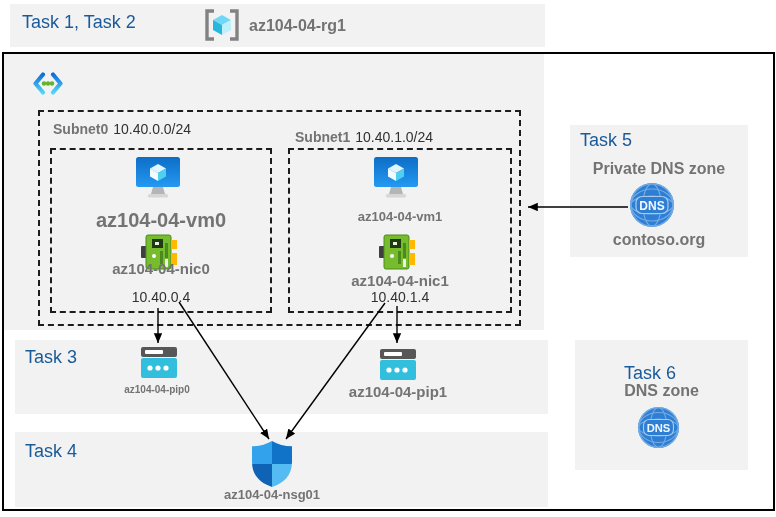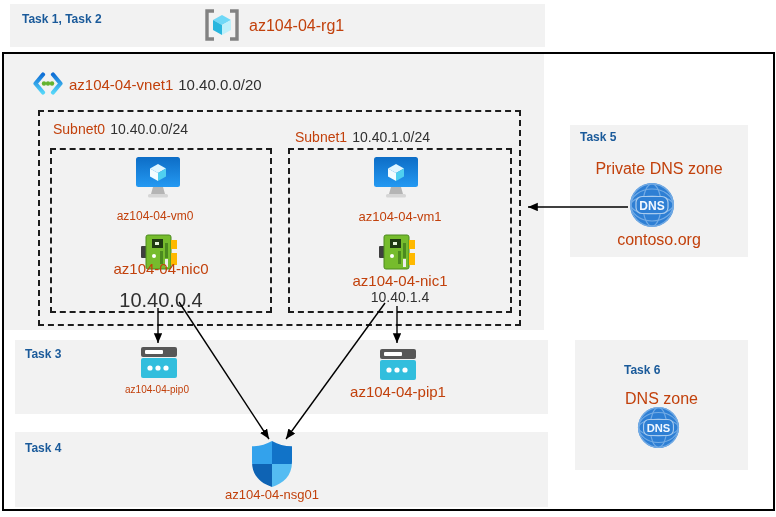--- a/index.html
+++ b/index.html
@@ -1,21 +1,21 @@
 <!DOCTYPE html>
 <html style="--task-blue: #1A5A9A; --band-gray: #F2F2F2;"><head>
 <meta charset="utf-8">
 <style>
   html,body{margin:0;padding:0;background:#fff;}
   #stage{position:relative;width:776px;height:517px;background:#fff;overflow:hidden;
          font-family:"Liberation Sans",sans-serif;color:#000;}
   .abs{position:absolute;}
   .band{background:var(--band-gray);}
-  .tasklbl{font-size:12px;font-weight:700;color:var(--task-blue);line-height:1.1;white-space:nowrap;}
-  .blk{font-weight:400;color:#c2410c;white-space:nowrap;}
+  .tasklbl{font-size:18px;font-weight:400;color:var(--task-blue);line-height:1.1;white-space:nowrap;}
+  .blk{font-weight:700;color:#737373;white-space:nowrap;}
   .ctr{text-align:center;white-space:nowrap;}
   .frame{border:2px solid #000;box-sizing:border-box;background:transparent;}
   .dash{border:2px dashed #1c1c1c;box-sizing:border-box;}
   .cidr{font-weight:400;color:#303030;margin-left:5px;}
   svg{display:block;}
   #arrows{pointer-events:none;}
 </style>
 </head>
 <body>
 
@@ -43,23 +43,20 @@
         <stop offset="0" stop-color="#0F6FD6"></stop>
           <stop offset="1" stop-color="#54D4F8"></stop>
       </linearGradient>
     </defs>
     <polyline points="10,3.5 2.5,12.5 10,21.5" fill="none" stroke="url(#vg)" stroke-width="4.2" stroke-linecap="round" stroke-linejoin="round"></polyline>
     <polyline points="20,3.5 27.5,12.5 20,21.5" fill="none" stroke="url(#vg)" stroke-width="4.2" stroke-linecap="round" stroke-linejoin="round"></polyline>
     <circle cx="11" cy="12.5" r="2.2" fill="#64B32E"></circle>
       <circle cx="15" cy="12.5" r="2.2" fill="#64B32E"></circle>
       <circle cx="19" cy="12.5" r="2.2" fill="#64B32E"></circle>
   </svg>
-  <div class="abs" style="left:69px;top:76px;font-size:15px;">
-    <span class="blk">az104-04-vnet1</span><span class="cidr">10.40.0.0/20</span>
-  </div>
 
   <div class="abs dash" style="left:38px;top:110px;width:483px;height:216px;"></div>
   <div class="abs" style="left:53px;top:121px;font-size:14px;">
     <span class="blk">Subnet0</span><span class="cidr">10.40.0.0/24</span>
   </div>
   <div class="abs" style="left:295px;top:121px;font-size:14px;margin-top:8px;">
     <span class="blk">Subnet1</span><span class="cidr">10.40.1.0/24</span>
   </div>
   <div class="abs dash" style="left:50px;top:148px;width:222px;height:165px;"></div>
   <div class="abs dash" style="left:288px;top:148px;width:224px;height:165px;"></div>
@@ -71,36 +68,36 @@
           <stop offset="1" stop-color="#2499F2"></stop>
         </linearGradient>
       </defs>
     <rect x="0" y="0" width="44" height="30" rx="2.5" fill="url(#mg0)"></rect>
     <polygon points="22,7 30,11.5 22,16 14,11.5" fill="#DFF6FF"></polygon>
     <polygon points="14,11.5 22,16 22,24 14,19.5" fill="#F2FCFF"></polygon>
     <polygon points="30,11.5 22,16 22,24 30,19.5" fill="#50D0F0"></polygon>
     <polygon points="17,30 27,30 29,37 15,37" fill="#B5B5B5"></polygon>
     <rect x="12" y="37" width="20" height="3.5" rx="1.5" fill="#D6D6D6"></rect>
   </svg>
-  <div class="abs blk ctr" style="left:44px;top:209px;width:222px;font-size:12px;">az104-04-vm0</div>
+  <div class="abs blk ctr" style="left:50px;top:209px;width:222px;font-size:20px;">az104-04-vm0</div>
 
   <svg class="abs" style="left:141px;top:234px;" width="36" height="37" viewBox="0 0 36 37">
     <rect x="0" y="12" width="6" height="12" rx="1" fill="#3F3F3F"></rect>
     <rect x="5" y="1" width="25" height="34" rx="2" fill="#76BC2D" stroke="#4C8A1F" stroke-width="1"></rect>
     <rect x="11" y="5" width="11" height="9" fill="#1F3A12"></rect>
     <rect x="14" y="8" width="4" height="3" fill="#E8F5DC"></rect>
     <circle cx="13" cy="22" r="2" fill="#FFFFFF"></circle>
     <rect x="19" y="17" width="3" height="13" fill="#4C8A1F"></rect>
     <rect x="24" y="9" width="3" height="15" fill="#4C8A1F"></rect>
     <rect x="24" y="25" width="3" height="8" fill="#EDEDED"></rect>
     <rect x="30" y="6" width="6" height="9" fill="#FFB900"></rect>
     <rect x="30" y="19" width="6" height="12" fill="#FFB900"></rect>
   </svg>
   <div class="abs blk ctr" style="left:50px;top:260px;width:222px;font-size:15px;">az104-04-nic0</div>
-  <div class="abs ctr" style="left:50px;top:289px;width:222px;font-size:20px;color:#303030;">10.40.0.4</div>
+  <div class="abs ctr" style="left:50px;top:289px;width:222px;font-size:14px;color:#303030;">10.40.0.4</div>
 
   <svg class="abs" style="left:374px;top:157px;" width="44" height="41" viewBox="0 0 44 41">
     <defs>
         <linearGradient id="mg1" x1="0" y1="0" x2="0" y2="1">
           <stop offset="0" stop-color="#0D6DC6"></stop>
           <stop offset="1" stop-color="#2499F2"></stop>
         </linearGradient>
       </defs>
     <rect x="0" y="0" width="44" height="30" rx="2.5" fill="url(#mg1)"></rect>
     <polygon points="22,7 30,11.5 22,16 14,11.5" fill="#DFF6FF"></polygon>
@@ -177,21 +174,21 @@
       <rect x="0" y="0" width="20" height="23" fill="#33A2EC"></rect>
       <rect x="20" y="0" width="20" height="23" fill="#1173C8"></rect>
       <rect x="0" y="23" width="20" height="23" fill="#0E63B4"></rect>
       <rect x="20" y="23" width="20" height="23" fill="#54BCF2"></rect>
     </g>
   </svg>
   <div class="abs blk ctr" style="left:192px;top:487px;width:160px;font-size:13px;">az104-04-nsg01</div>
 
   <div class="abs band" style="left:575px;top:340px;width:173px;height:130px;"></div>
   <div class="abs tasklbl" style="left:588px;top:364px;margin-left:36px;">Task 6</div>
-  <div class="abs blk ctr" style="left:575px;top:382px;width:173px;font-size:16px;margin-top:8px;">DNS zone</div>
+  <div class="abs blk ctr" style="left:575px;top:382px;width:173px;font-size:16px;">DNS zone</div>
   <svg class="abs" style="left:637px;top:406px;" width="43" height="43" viewBox="0 0 46 46">
     <circle cx="23" cy="23" r="22" fill="#2E7FD4"></circle>
     <g fill="none" stroke="#7FB3E8" stroke-width="1.2" opacity="0.85">
       <circle cx="23" cy="23" r="21.2"></circle>
       <ellipse cx="23" cy="23" rx="9" ry="21.2"></ellipse>
       <ellipse cx="23" cy="23" rx="21.2" ry="9"></ellipse>
       <ellipse cx="23" cy="23" rx="21.2" ry="16"></ellipse>
     </g>
     <rect x="7" y="14.5" width="32" height="17" rx="6" fill="#2E7FD4" stroke="#A8CBEE" stroke-width="1.2"></rect>
     <text x="23" y="27.5" text-anchor="middle" fill="#F2F8FF" font-size="12" font-weight="600" style="font-family:&quot;Liberation Sans&quot;,sans-serif;">DNS</text>

